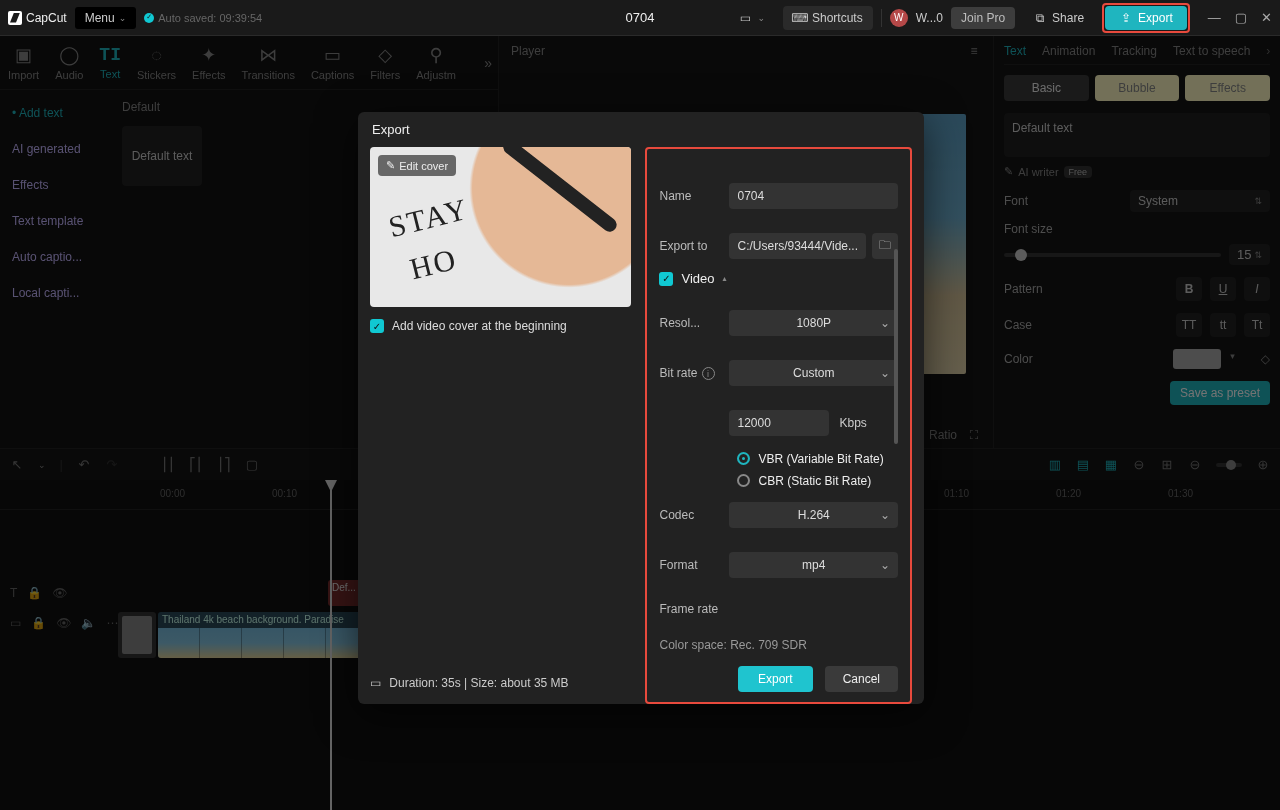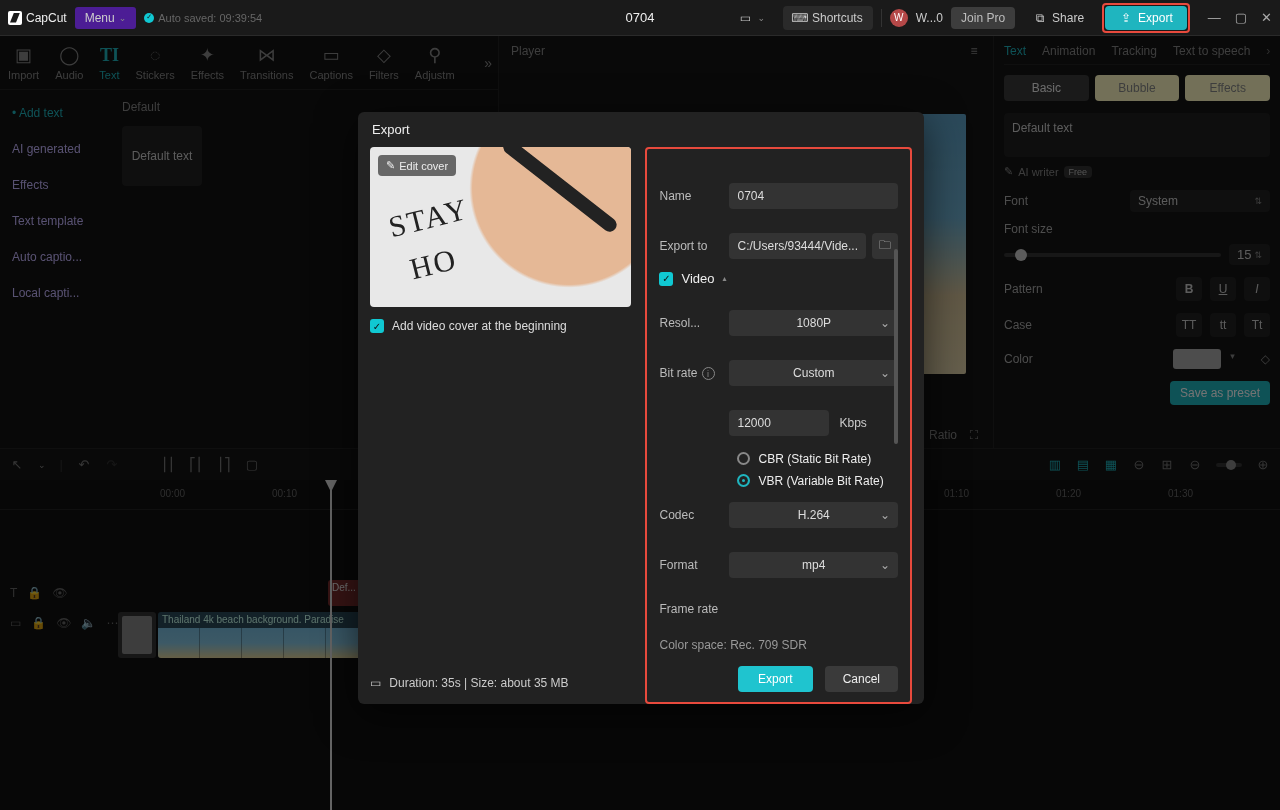--- a/index.html
+++ b/index.html
@@ -3,21 +3,21 @@
 <meta charset="utf-8">
 <style>
   * { box-sizing: border-box; margin: 0; padding: 0; font-family: -apple-system, BlinkMacSystemFont, "Segoe UI", Arial, sans-serif; }
   body { background:#0f0f0f; color:#ccc; width:1280px; height:810px; overflow:hidden; font-size:13px; }
   
   
   .topbar { height:36px; background:#1a1a1a; display:flex; align-items:center; padding:0 8px; gap:8px; border-bottom:1px solid #2a2a2a; }
   .logo { display:flex; align-items:center; gap:4px; font-size:12px; color:#eee; }
   .logo-mark { width:14px; height:14px; background:#fff; border-radius:2px; position:relative; }
   .logo-mark::before { content:""; position:absolute; inset:2px; background:#1a1a1a; clip-path: polygon(40% 0,100% 0,60% 100%,0 100%); }
-  .menu-btn { background:#4c1d95; color:#ccc; border:none; padding:4px 10px; border-radius:3px; font-size:12px; display:flex; align-items:center; gap:4px;}
+  .menu-btn { background:#000000; color:#ccc; border:none; padding:4px 10px; border-radius:3px; font-size:12px; display:flex; align-items:center; gap:4px;}
   .autosave { color:#666; font-size:11px; display:flex; align-items:center; gap:4px;}
   .autosave-dot { width:10px; height:10px; background:#10c8d2; border-radius:50%; display:inline-block; position:relative;}
   .autosave-dot::after{content:"✓"; color:#1a1a1a; font-size:7px; position:absolute; left:2px; top:0;}
   .title-center { position:absolute; left:50%; transform:translateX(-50%); color:#eee; font-size:13px;}
   .tb-right { margin-left:auto; display:flex; align-items:center; gap:8px;}
   .tb-btn { background:#2a2a2a; color:#ccc; border:none; padding:5px 10px; border-radius:4px; font-size:12px; display:flex; align-items:center; gap:5px;}
   .tb-btn.plain { background:transparent; }
   .joinpro { background:#3d3d3d; color:#bdbdbd; padding:4px 10px; border-radius:4px; font-size:12px;}
   .avatar { width:18px; height:18px; background:#b54848; border-radius:50%; color:#fff; font-size:10px; display:flex; align-items:center; justify-content:center;}
   .export-top { background:#1fb5bf; color:#fff; border:none; padding:5px 14px; border-radius:4px; font-size:12px; display:flex; align-items:center; gap:5px;}
@@ -192,21 +192,21 @@
     <div class="rib-tabs">
       <div class="rib-tab">
           <span class="ri">▣</span>
           <span>Import</span>
         </div>
       <div class="rib-tab">
           <span class="ri">◯</span>
           <span>Audio</span>
         </div>
       <div class="rib-tab active">
-          <span class="ri" style="font-family:Liberation Serif, serif;font-weight:bold">TI</span>
+          <span class="ri" style="font-family:Liberation Mono, monospace;font-weight:bold">TI</span>
           <span>Text</span>
         </div>
       <div class="rib-tab">
           <span class="ri">◌</span>
           <span>Stickers</span>
         </div>
       <div class="rib-tab">
           <span class="ri">✦</span>
           <span>Effects</span>
         </div>
@@ -444,22 +444,22 @@
           <span class="lab"><span>Bit rate</span><span class="info-ico">i</span></span>
           <span class="dd">
               <span>Custom</span>
             </span>
         </div>
         <div class="frow kbps-row">
           <span class="lab"></span>
           <span class="finput">12000</span>
           <span class="kbps">Kbps</span>
         </div>
+        <div class="rline"><span class="radio on"></span><span>VBR (Variable Bit Rate)</span></div>
         <div class="rline"><span class="radio"></span><span>CBR (Static Bit Rate)</span></div>
-        <div class="rline"><span class="radio on"></span><span>VBR (Variable Bit Rate)</span></div>
         <div class="frow" style="margin-top:10px">
           <span class="lab">Codec</span>
           <span class="dd">
               <span>H.264</span>
             </span>
         </div>
         <div class="frow">
           <span class="lab">Format</span>
           <span class="dd">
               <span>mp4</span>

